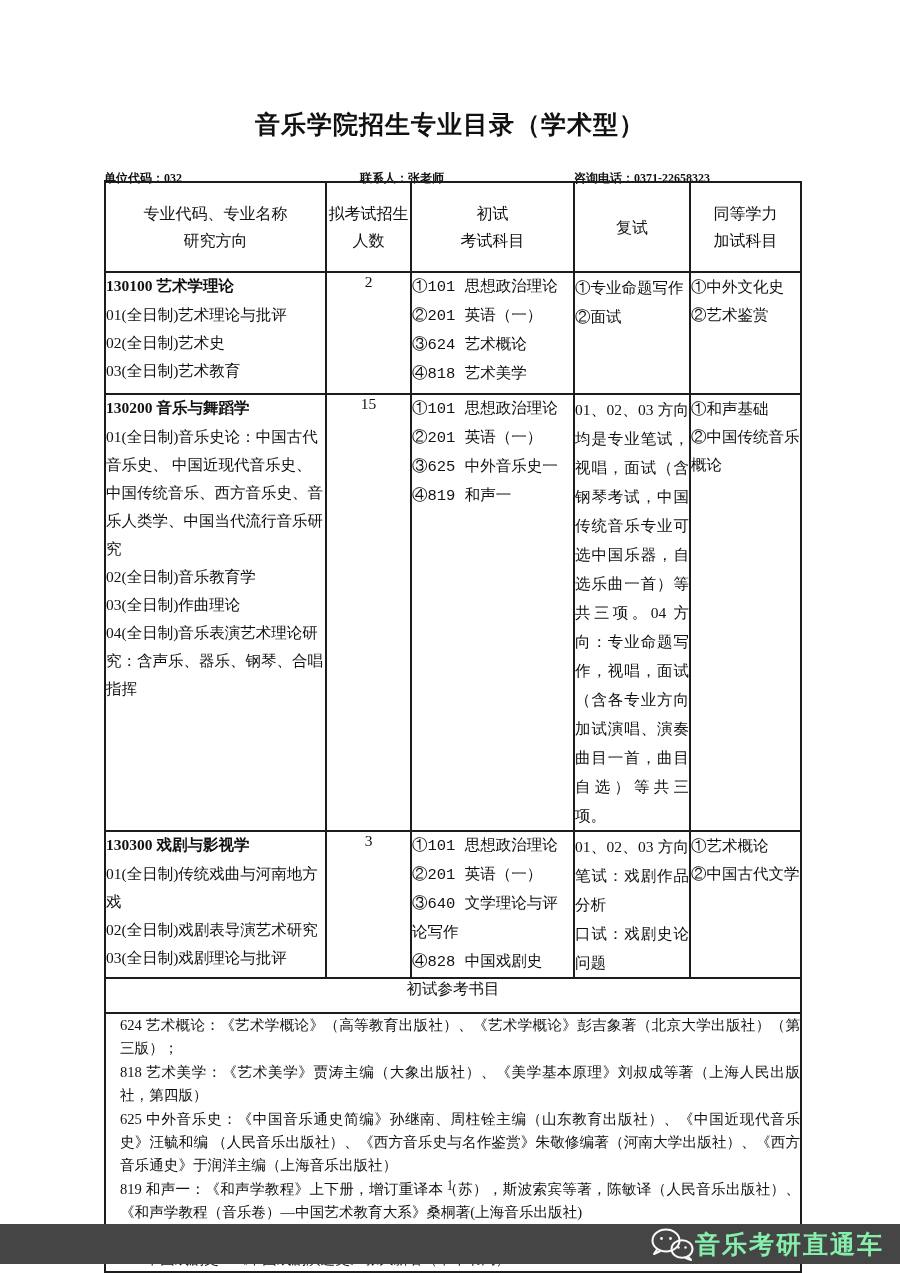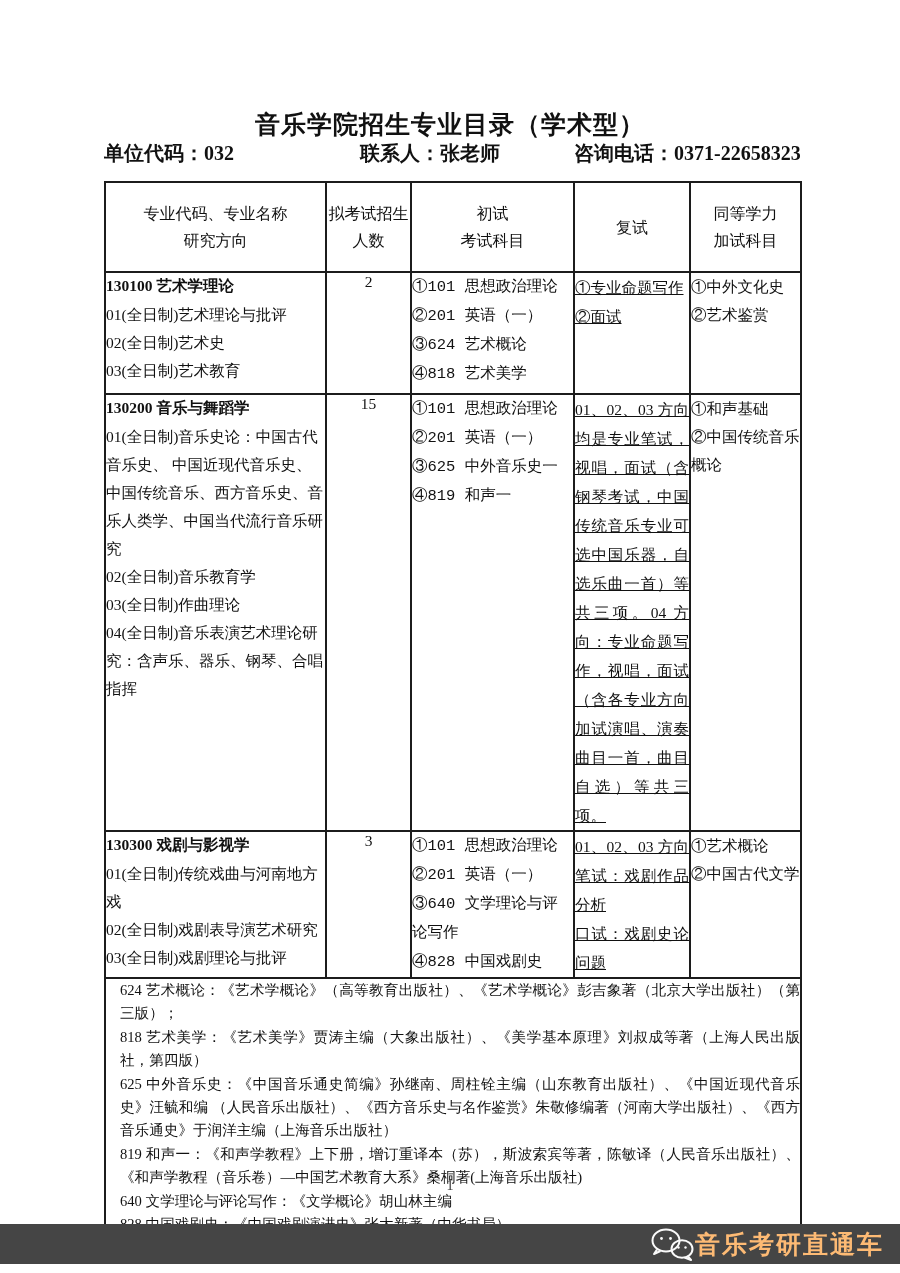--- a/index.html
+++ b/index.html
@@ -5,21 +5,21 @@
   html,body{margin:0;padding:0;background:#e8e8e8;}
   .page{
     position:relative;width:900px;height:1273px;background:#ffffff;
     font-family:"Liberation Serif","DejaVu Serif",serif;color:#111;
     overflow:hidden;margin:0 auto;
   }
   .title{
     position:absolute;top:108px;left:0;width:900px;text-align:center;
     font-size:25px;font-weight:bold;letter-spacing:1px;
   }
-  .info-row{position:absolute;top:140px;left:104px;width:696px;height:24px;font-size:20px;font-weight:bold;}
+  .info-row{position:absolute;top:170px;left:104px;width:696px;height:24px;font-size:12px;font-weight:bold;}
   .info-row .item{position:absolute;top:0;white-space:nowrap;}
   .info-unit{left:0;}
   .info-contact{left:256px;}
   .info-phone{left:470px;}
   table.catalog{
     position:absolute;top:181px;left:104px;width:696px;
     border-collapse:collapse;table-layout:fixed;
   }
   table.catalog th,table.catalog td{
     border:2px solid #1c1c1c;padding:0;vertical-align:top;
@@ -31,38 +31,38 @@
   tr.r-1{height:372px;}
   tr.r-2{height:130px;margin-top:7px;}
   tr.r-refhead{height:35px;}
   tr.r-refbody{height:235px;}
   td.c-prog{padding:6px 8px 4px 12px;}
   .prog{font-weight:bold;line-height:26px;margin-bottom:2px;}
   .dir{line-height:28px;}
   td.c-quota{text-align:center;vertical-align:middle;font-size:16px;}
   td.c-subj{padding:26px 4px 4px 10px;}
   .subj{line-height:29px;white-space:nowrap;font-family:Liberation Mono, monospace;}
-  td.c-retest{padding:26px 8px 4px 9px;text-decoration:underline;}
+  td.c-retest{padding:26px 8px 4px 9px;}
   .retest{line-height:29px;text-align:justify;}
   td.c-add{padding:26px 4px 4px 8px;}
   .add{line-height:28px;}
   td.c-refhead{text-align:center;vertical-align:middle;font-size:16.5px;}
   td.c-refbody{padding:6px 10px 4px 12px;}
   .ref-item{font-size:14.6px;line-height:23.4px;text-align:justify;padding-left:14px;}
   .page-number{
     position:absolute;top:1178px;left:0;width:900px;text-align:center;
     font-size:14px;color:#333;
   }
   .footer-bar{
     position:absolute;top:1224px;left:0;width:900px;height:40px;
     background:#454545;display:flex;align-items:center;justify-content:flex-end;
     padding-right:16px;box-sizing:border-box;
   }
   .brand{
-    color:#fdba74;font-size:25px;font-weight:bold;letter-spacing:2px;
+    color:#86efac;font-size:25px;font-weight:bold;letter-spacing:2px;
     font-family:"Liberation Sans","DejaVu Sans",sans-serif;
   }
   .wechat-icon{display:block;}
 </style>
 </head>
 <body>
 
 <div class="page">
 
   <div class="title">音乐学院招生专业目录（学术型）</div>
@@ -169,20 +169,23 @@
       <td class="c-retest">
         <div class="retest">01、02、03 方向 笔试：戏剧作品分析</div>
         <div class="retest">口试：戏剧史论问题</div>
       </td>
       <td class="c-add">
         <div class="add">①艺术概论</div>
         <div class="add">②中国古代文学</div>
       </td>
     </tr>
 
+    <tr class="r-refhead">
+      <td class="c-refhead" colspan="5">初试参考书目</td>
+    </tr>
 
     <tr class="r-refbody">
       <td class="c-refbody" colspan="5">
         <div class="ref-item">624 艺术概论：《艺术学概论》（高等教育出版社）、《艺术学概论》彭吉象著（北京大学出版社）（第三版）；</div>
         <div class="ref-item">818 艺术美学：《艺术美学》贾涛主编（大象出版社）、《美学基本原理》刘叔成等著（上海人民出版社，第四版）</div>
         <div class="ref-item">625 中外音乐史：《中国音乐通史简编》孙继南、周柱铨主编（山东教育出版社）、《中国近现代音乐史》汪毓和编 （人民音乐出版社）、《西方音乐史与名作鉴赏》朱敬修编著（河南大学出版社）、《西方音乐通史》于润洋主编（上海音乐出版社）</div>
         <div class="ref-item">819 和声一：《和声学教程》上下册，增订重译本（苏），斯波索宾等著，陈敏译（人民音乐出版社）、《和声学教程（音乐卷）—中国艺术教育大系》桑桐著(上海音乐出版社)</div>
         <div class="ref-item">640 文学理论与评论写作：《文学概论》胡山林主编</div>
         <div class="ref-item">828 中国戏剧史：《中国戏剧演进史》张大新著（中华书局）</div>
       </td>

